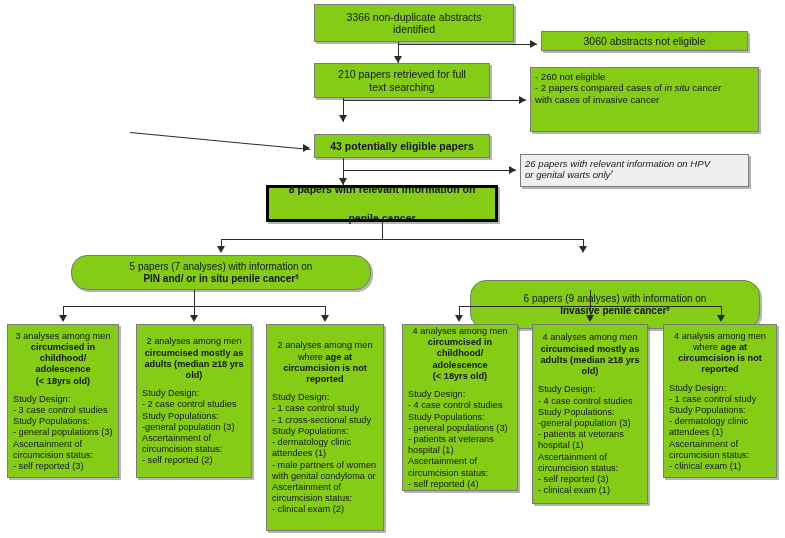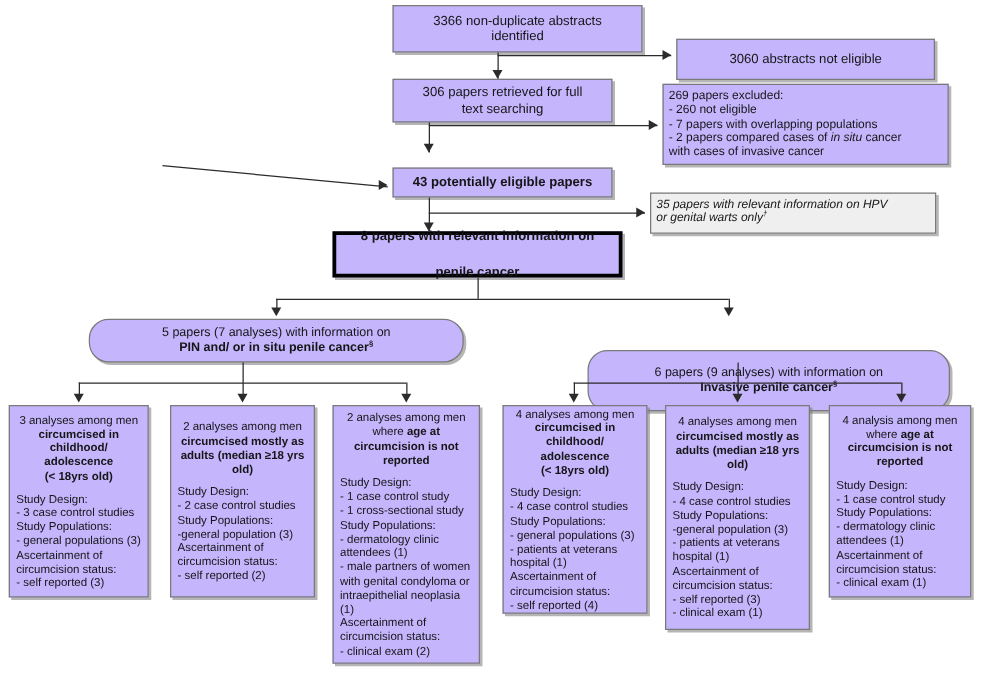--- a/index.html
+++ b/index.html
@@ -16,21 +16,21 @@
     width: 785px;
     height: 538px;
     background: #ffffff;
     overflow: hidden;
   }
 
   
   .box {
     position: absolute;
     box-sizing: border-box;
-    background: #c4b5fd;
+    background: #84cc16;
     border: 1px solid #7a7a7a;
     text-align: center;
     line-height: 1.18;
     color: #161616;
     padding: 3px 4px;
     display: flex;
     flex-direction: column;
     justify-content: center;
   }
   .box.shadowed {
@@ -110,59 +110,57 @@
     <span class="line">3366  non-duplicate abstracts</span>
     <span class="line">identified</span>
   </div>
 
   <div class="vline" style="left:398px; top:42px; height:22px;"></div>
   <div class="arrow-down" style="left:394px; top:56px;"></div>
 
   <div class="hline" style="left:398px; top:44px; width:139px;"></div>
   <div class="arrow-right" style="left:530px; top:40px;"></div>
 
-  <div class="box shadowed t-top" style="left:541px; top:31px; width:207px; height:33px;">
+  <div class="box shadowed t-top" style="left:541px; top:31px; width:207px; height:20px;">
     <span class="line">3060  abstracts not eligible</span>
   </div>
 
   <div class="box shadowed t-top" style="left:314px; top:63px; width:176px; height:35px;">
-    <span class="line">306  papers retrieved for full</span>
+    <span class="line">210  papers retrieved for full</span>
     <span class="line">text searching</span>
   </div>
 
   <div class="vline" style="left:343px; top:98px; height:24px;"></div>
   <div class="arrow-down" style="left:339px; top:115px;"></div>
 
   <div class="hline" style="left:343px; top:100px; width:183px;"></div>
   <div class="arrow-right" style="left:519px; top:96px;"></div>
 
   <div class="box shadowed left-align t-small" style="left:530px; top:67px; width:229px; height:65px;">
-    <span class="line">269 papers excluded:</span>
     <span class="line">- 260 not eligible</span>
-    <span class="line">- 7 papers with overlapping populations</span>
     <span class="line"><span>- 2 papers compared cases of </span><i>in situ</i><span> cancer</span></span>
     <span class="line">with cases of invasive cancer</span>
   </div>
 
 
   <div class="diag" style="left:130px; top:132px; width:181px; transform: rotate(5.4deg);"></div>
   <div class="arrow-right" style="left:303px; top:144px;"></div>
 
   <div class="box shadowed t-top" style="left:314px; top:134px; width:176px; height:24px;font-weight:bold;">
     <span class="line">43 potentially eligible papers</span>
   </div>
 
   <div class="vline" style="left:343px; top:158px; height:27px;"></div>
   <div class="arrow-down" style="left:339px; top:178px;"></div>
 
   <div class="hline" style="left:343px; top:170px; width:173px;"></div>
   <div class="arrow-right" style="left:509px; top:166px;"></div>
 
   <div class="box shadowed light left-align t-small" style="left:520px; top:154px; width:229px; height:33px;">
-    <span class="line"><span>35</span><span> papers with relevant information on HPV</span></span>
+    <span class="line"><span>26</span><span> papers with relevant information on HPV</span></span>
     <span class="line"><span>or genital warts only</span><sup>†</sup></span>
   </div>
 
   <div class="box shadowed emphasis t-top" style="left:266px; top:185px; width:232px; height:37px;gap:17px;">
     <span class="line">8 papers with relevant information on</span>
     <span class="line">penile cancer</span>
   </div>
 
   <div class="vline" style="left:382px; top:222px; height:17px;"></div>
   <div class="hline" style="left:221px; top:239px; width:362px;"></div>
@@ -244,21 +242,20 @@
       </div>
     <div class="body">
         <div class="itm b">Study Design:</div>
         <div class="itm">-  1 case control study</div>
         <div class="itm">-  1 cross-sectional study</div>
         <div class="itm b">Study Populations:</div>
         <div class="itm">- dermatology clinic</div>
         <div class="itm">attendees (1)</div>
         <div class="itm">- male partners of women</div>
         <div class="itm">with genital condyloma or</div>
-        <div class="itm">intraepithelial neoplasia (1)</div>
         <div class="itm b">Ascertainment of</div>
         <div class="itm b">circumcision status:</div>
         <div class="itm">- clinical exam (2)</div>
       </div>
   </div>
 
   <div class="box shadowed detail" style="left:402px; top:324px; width:116px; height:167px;">
     <div class="head">
         <div class="hl">4 analyses among men</div>
         <div class="hl b">circumcised in</div>

